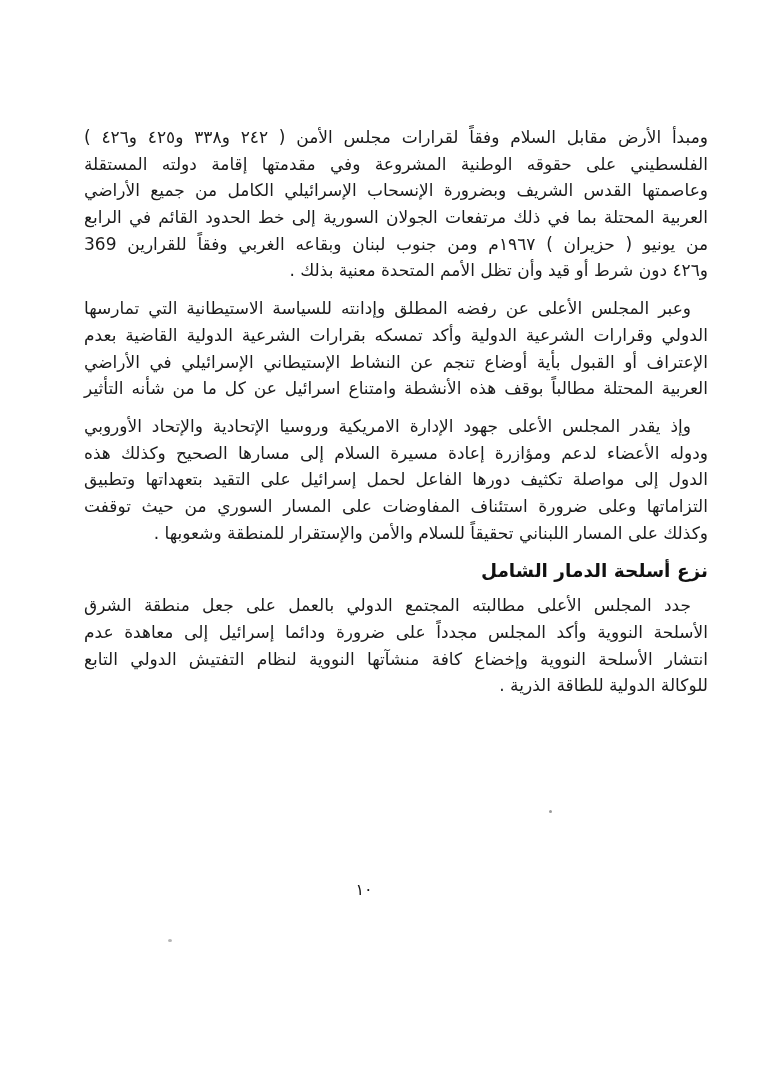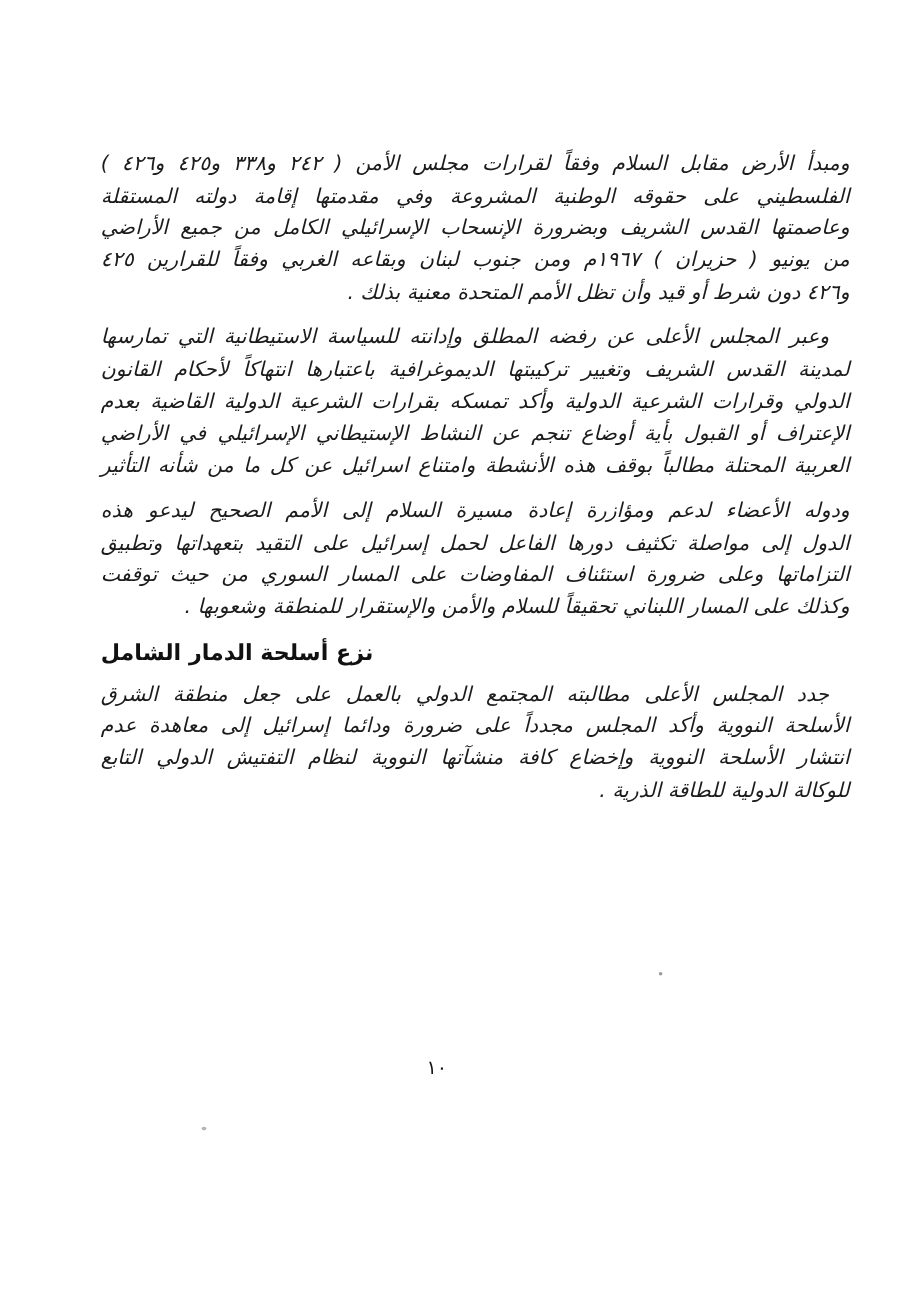--- a/index.html
+++ b/index.html
@@ -12,35 +12,35 @@
     font-family: "DejaVu Sans", sans-serif;
     color: #1b1b1b;
   }
   .text-column {
     position: absolute;
     top: 124px;
     right: 60px;
     width: 624px;
     direction: rtl;
   }
-  .para { margin: 0 0 11px 0; font-style: italic; }
+  .para { margin: 0 0 11px 0; }
   .line {
     height: 26.7px;
     line-height: 26.7px;
     font-size: 17px;
     letter-spacing: 0px;
     white-space: nowrap;
     text-align: justify;
     text-align-last: justify;
   }
   .line.last { text-align-last: right; }
   .para.indent-first .line.first { padding-right: 17px; }
   .heading {
     direction: rtl;
-    text-align: left;
+    text-align: right;
     font-weight: bold;
     font-size: 18.5px;
     height: 27px;
     line-height: 27px;
     margin: 2px 0 8px 0;
     color: #111111;
   }
   .page-number {
     position: absolute;
     top: 880px;
@@ -60,32 +60,33 @@
   .speck-2 { left: 549px; top: 810px; width: 3px; height: 3px; }
 </style>
 </head>
 <body>
 
 <div class="text-column">
     <div class="para">
       <div class="line first">ومبدأ الأرض مقابل السلام وفقاً لقرارات مجلس الأمن ( ٢٤٢ و٣٣٨ و٤٢٥ و٤٢٦ )</div>
       <div class="line">الفلسطيني على حقوقه الوطنية المشروعة وفي مقدمتها إقامة دولته المستقلة</div>
       <div class="line">وعاصمتها القدس الشريف وبضرورة الإنسحاب الإسرائيلي الكامل من جميع الأراضي</div>
-      <div class="line">من يونيو ( حزيران ) ١٩٦٧م ومن جنوب لبنان وبقاعه الغربي وفقاً للقرارين ٤٢٥</div>
+      <div class="line">العربية المحتلة بما في ذلك مرتفعات الجولان السورية إلى خط الحدود القائم في الرابع</div>
+      <div class="line">من يونيو ( حزيران ) ١٩٦٧م ومن جنوب لبنان وبقاعه الغربي وفقاً للقرارين 369</div>
       <div class="line last">و٤٢٦ دون شرط أو قيد وأن تظل الأمم المتحدة معنية بذلك .</div>
     </div>
     <div class="para indent-first">
       <div class="line first">وعبر المجلس الأعلى عن رفضه المطلق وإدانته للسياسة الاستيطانية التي تمارسها</div>
-      <div class="line">لمدينة القدس الشريف وتغيير تركيبتها الديموغرافية باعتبارها انتهاكاً لأحكام القانون</div>
       <div class="line">الدولي وقرارات الشرعية الدولية وأكد تمسكه بقرارات الشرعية الدولية القاضية بعدم</div>
       <div class="line">الإعتراف أو القبول بأية أوضاع تنجم عن النشاط الإستيطاني الإسرائيلي في الأراضي</div>
       <div class="line">العربية المحتلة مطالباً بوقف هذه الأنشطة وامتناع اسرائيل عن كل ما من شأنه التأثير</div>
     </div>
     <div class="para indent-first">
-      <div class="line">ودوله الأعضاء لدعم ومؤازرة إعادة مسيرة السلام إلى الأمم الصحيح ليدعو هذه</div>
+      <div class="line first">وإذ يقدر المجلس الأعلى جهود الإدارة الامريكية وروسيا الإتحادية والإتحاد الأوروبي</div>
+      <div class="line">ودوله الأعضاء لدعم ومؤازرة إعادة مسيرة السلام إلى مسارها الصحيح وكذلك هذه</div>
       <div class="line">الدول إلى مواصلة تكثيف دورها الفاعل لحمل إسرائيل على التقيد بتعهداتها وتطبيق</div>
       <div class="line">التزاماتها وعلى ضرورة استئناف المفاوضات على المسار السوري من حيث توقفت</div>
       <div class="line last">وكذلك على المسار اللبناني تحقيقاً للسلام والأمن والإستقرار للمنطقة وشعوبها .</div>
     </div>
     <div class="heading">نزع أسلحة الدمار الشامل</div>
     <div class="para indent-first">
       <div class="line first">جدد المجلس الأعلى مطالبته المجتمع الدولي بالعمل على جعل منطقة الشرق</div>
       <div class="line">الأسلحة النووية وأكد المجلس مجدداً على ضرورة ودائما إسرائيل إلى معاهدة عدم</div>
       <div class="line">انتشار الأسلحة النووية وإخضاع كافة منشآتها النووية لنظام التفتيش الدولي التابع</div>
       <div class="line last">للوكالة الدولية للطاقة الذرية .</div>

